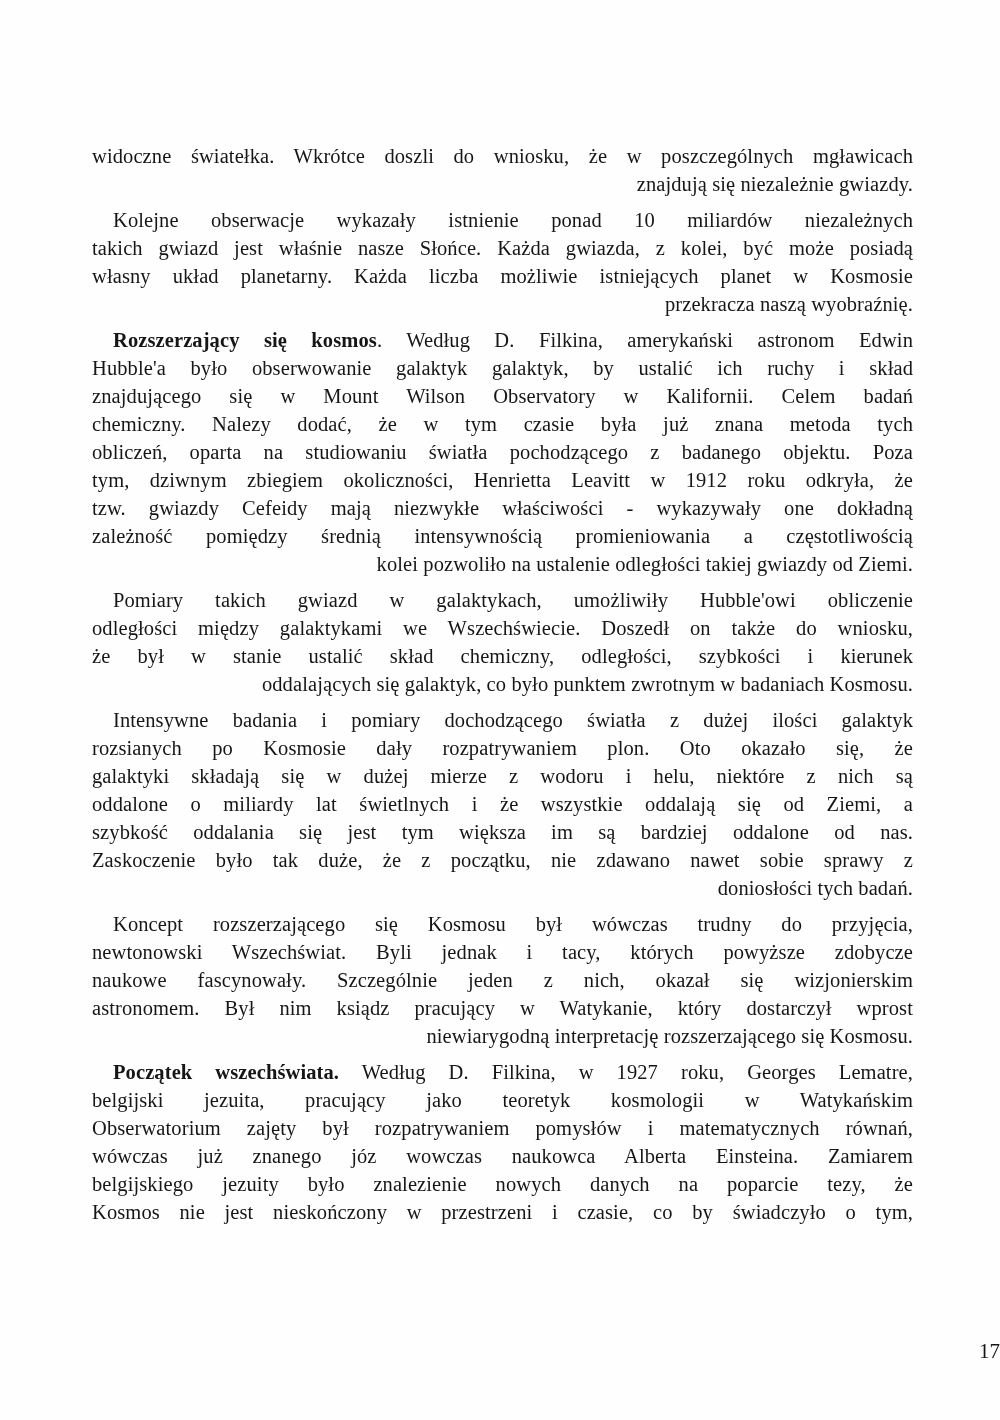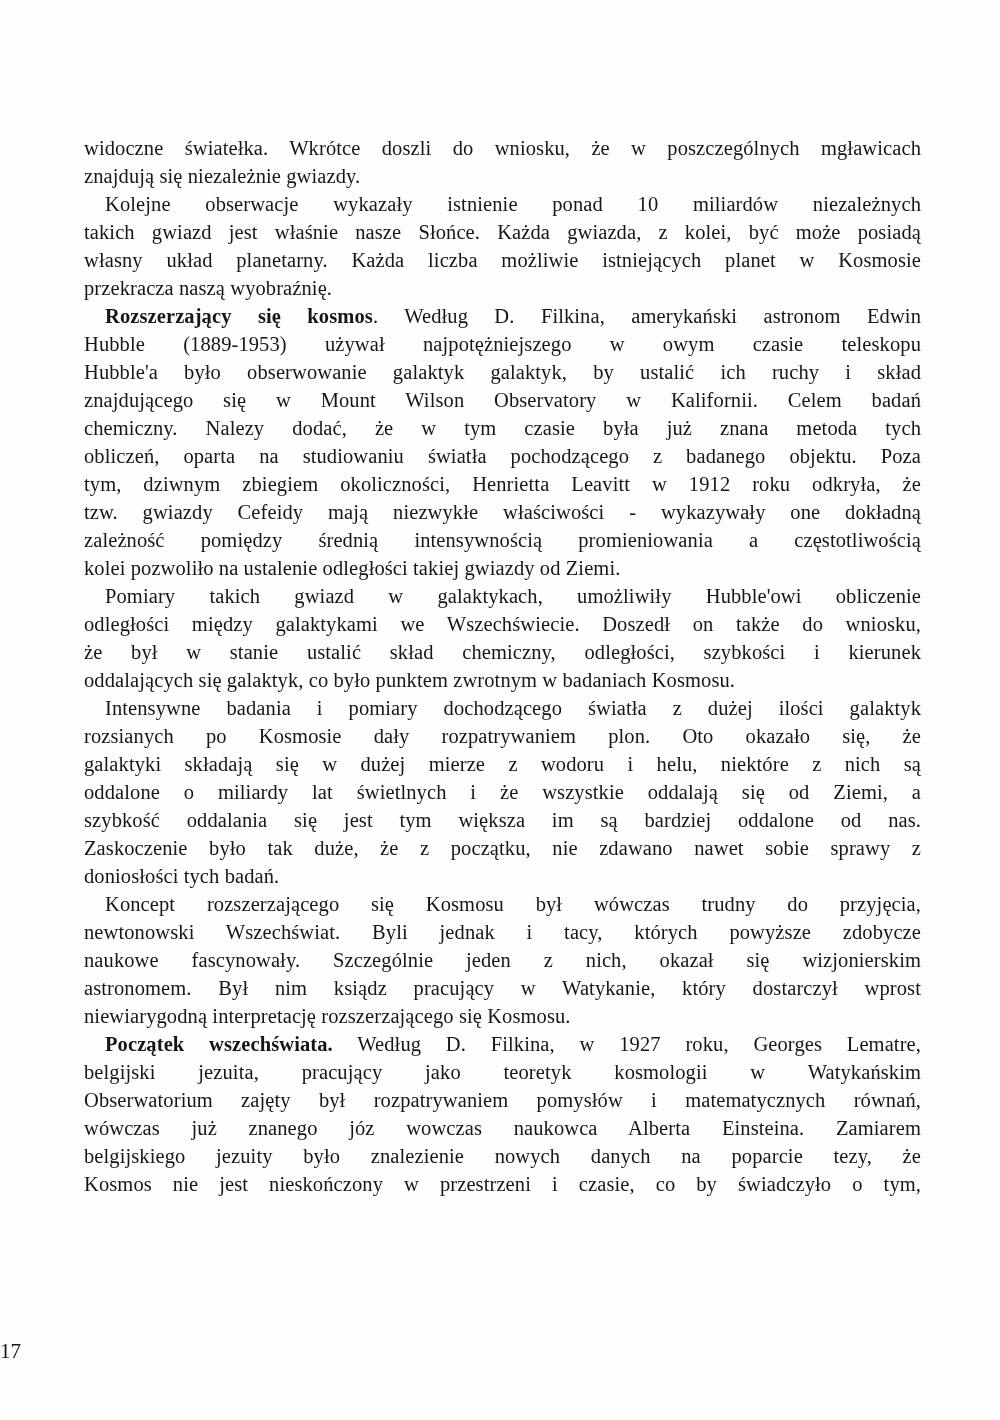--- a/index.html
+++ b/index.html
@@ -18,37 +18,37 @@
   }
   .text-block {
     position: absolute;
     left: 84px;
     top: 134px;
     width: 837px;
     font-size: 20.5px;
     line-height: 28px;
     letter-spacing: 0.1px;
   }
-  .para { margin: 0; padding: 0; }
+  .para { margin: 8px; padding: 0; }
   .para.indent .line:first-child { text-indent: 21px; }
   .line {
-    text-align: left;
+    text-align: right;
     min-height: 28px;
   }
   .line.jl {
     text-align: justify;
     text-align-last: justify;
   }
   .line b { font-weight: bold; }
   .page-footer {
     position: absolute;
     left: 0;
     top: 1338px;
     width: 100%;
-    text-align: left;
+    text-align: right;
     font-size: 21px;
     line-height: 26px;
     color: #161616;
   }
 </style>
 </head>
 <body>
 
 <div class="page">
   <div class="text-block">
@@ -57,21 +57,20 @@
         <div class="line">znajdują się niezależnie gwiazdy.</div>
       </div>
       <div class="para indent">
         <div class="line jl">Kolejne obserwacje wykazały istnienie ponad 10 miliardów niezależnych</div>
         <div class="line jl">takich gwiazd jest właśnie nasze Słońce. Każda gwiazda, z kolei, być może posiadą</div>
         <div class="line jl">własny układ planetarny. Każda liczba możliwie istniejących planet w Kosmosie</div>
         <div class="line">przekracza naszą wyobraźnię.</div>
       </div>
       <div class="para indent">
         <div class="line jl"><b>Rozszerzający się kosmos</b>. Według D. Filkina, amerykański astronom Edwin</div>
-        <div class="line jl">Hubble (1889-1953) używał najpotężniejszego w owym czasie teleskopu</div>
         <div class="line jl">Hubble'a było obserwowanie galaktyk galaktyk, by ustalić ich ruchy i skład</div>
         <div class="line jl">znajdującego się w Mount Wilson Observatory w Kalifornii. Celem badań</div>
         <div class="line jl">chemiczny. Nalezy dodać, że w tym czasie była już znana metoda tych</div>
         <div class="line jl">obliczeń, oparta na studiowaniu światła pochodzącego z badanego objektu. Poza</div>
         <div class="line jl">tym, dziwnym zbiegiem okoliczności, Henrietta Leavitt w 1912 roku odkryła, że</div>
         <div class="line jl">tzw. gwiazdy Cefeidy mają niezwykłe właściwości - wykazywały one dokładną</div>
         <div class="line jl">zależność pomiędzy średnią intensywnością promieniowania a częstotliwością</div>
         <div class="line">kolei pozwoliło na ustalenie odległości takiej gwiazdy od Ziemi.</div>
       </div>
       <div class="para indent">

